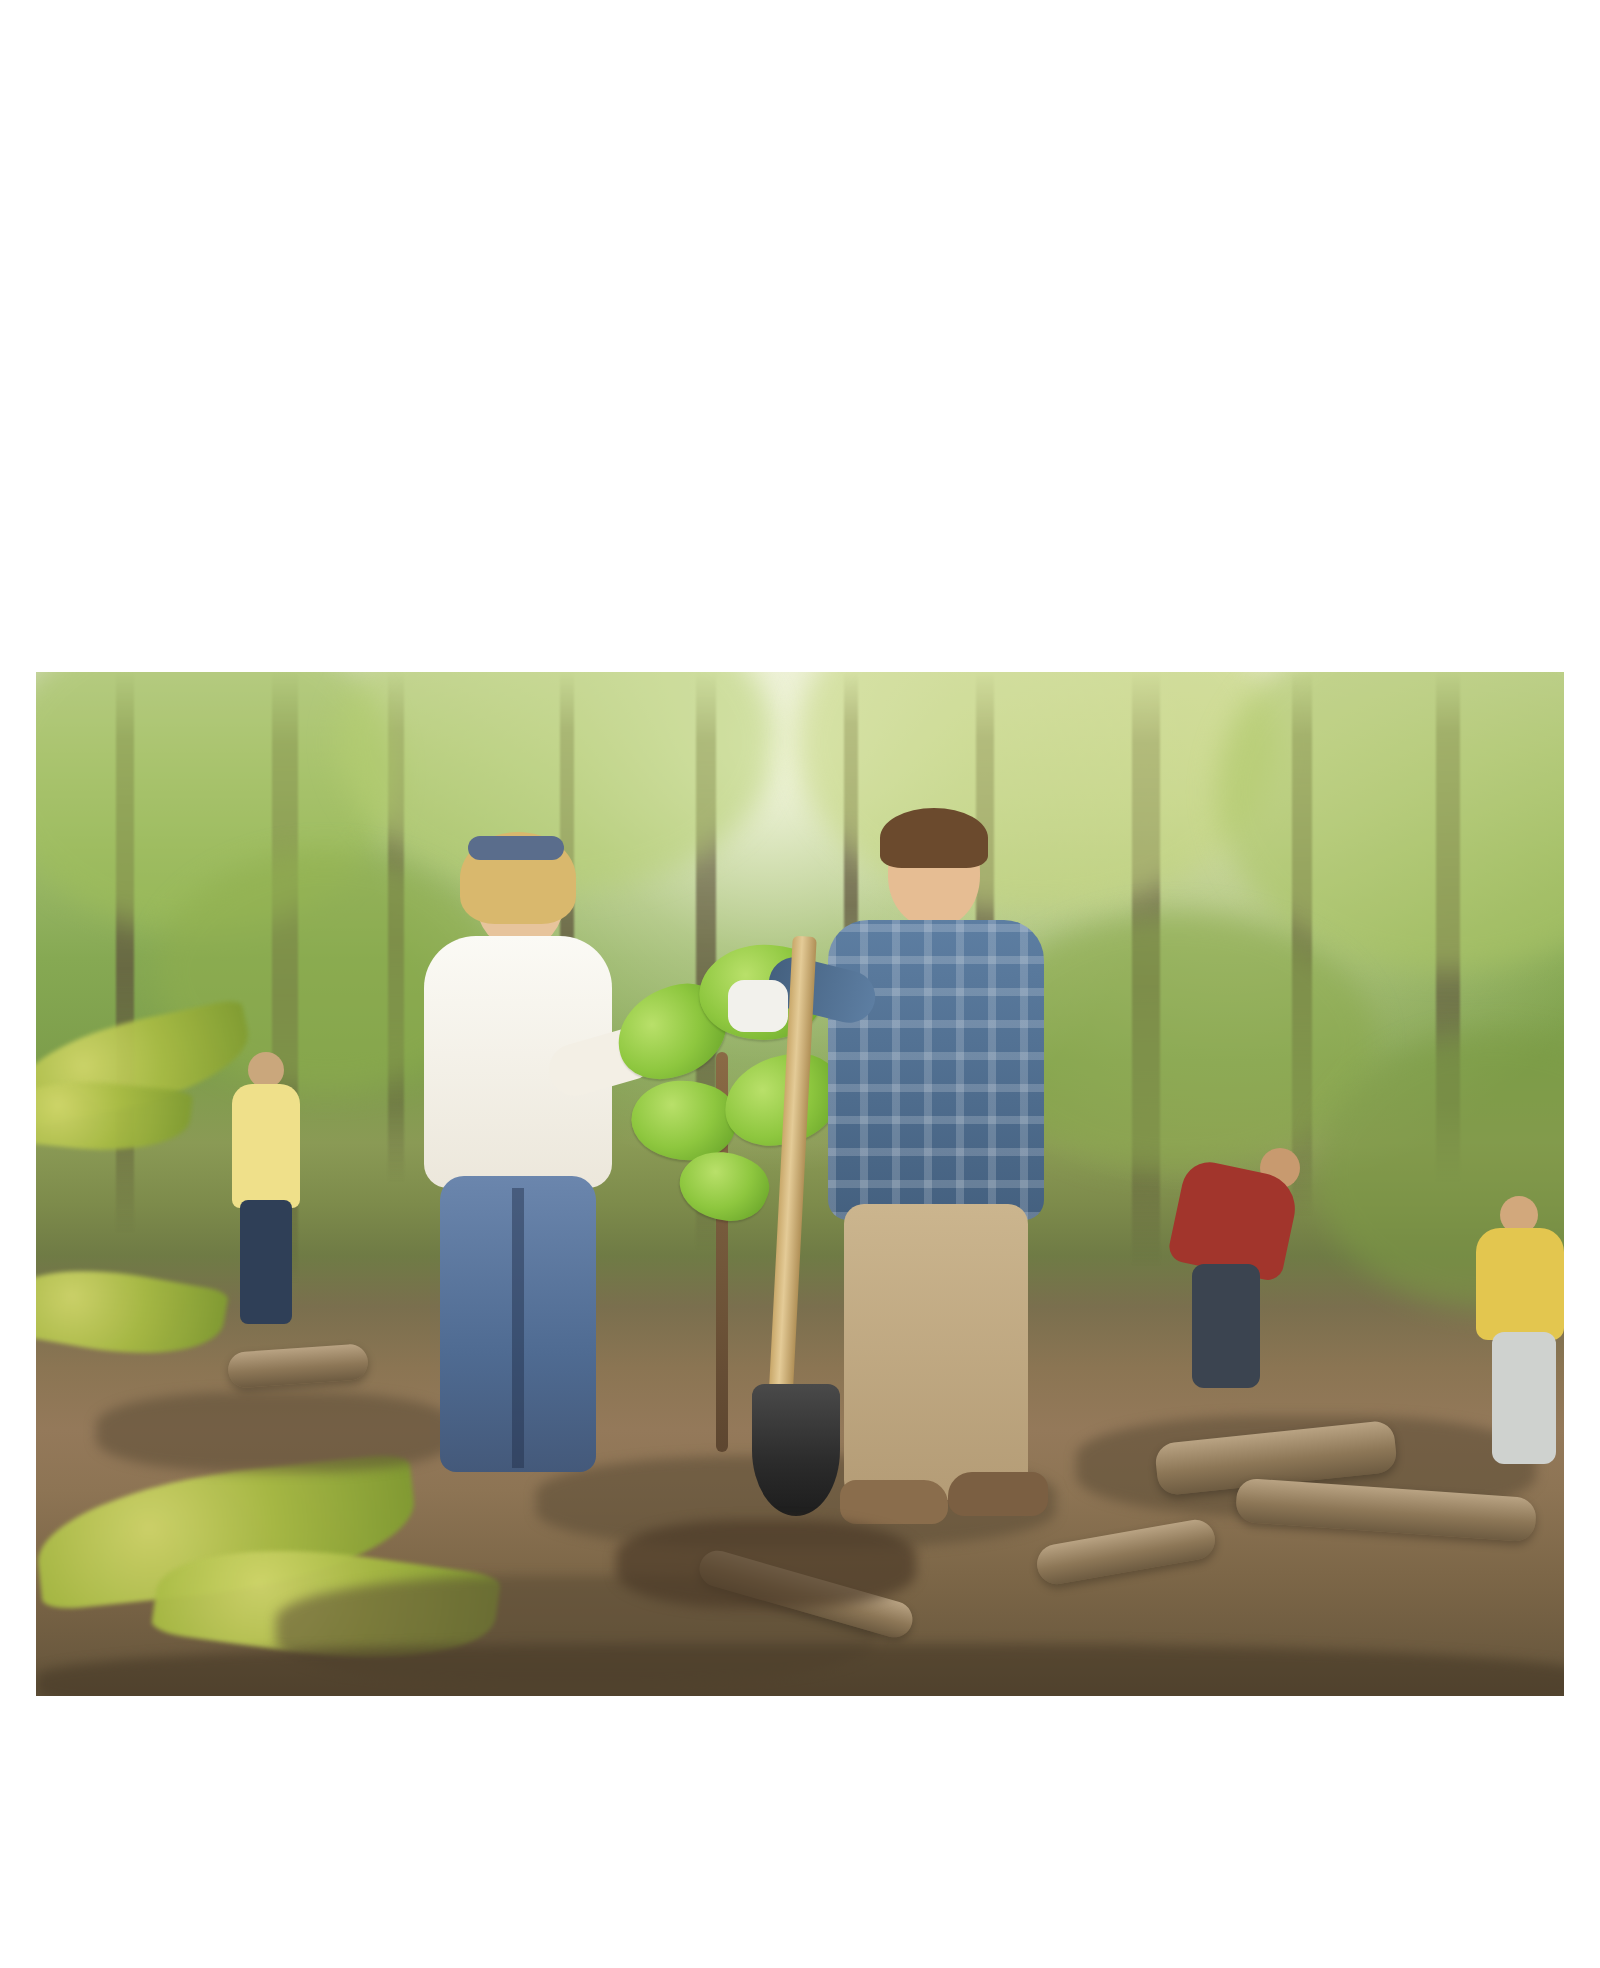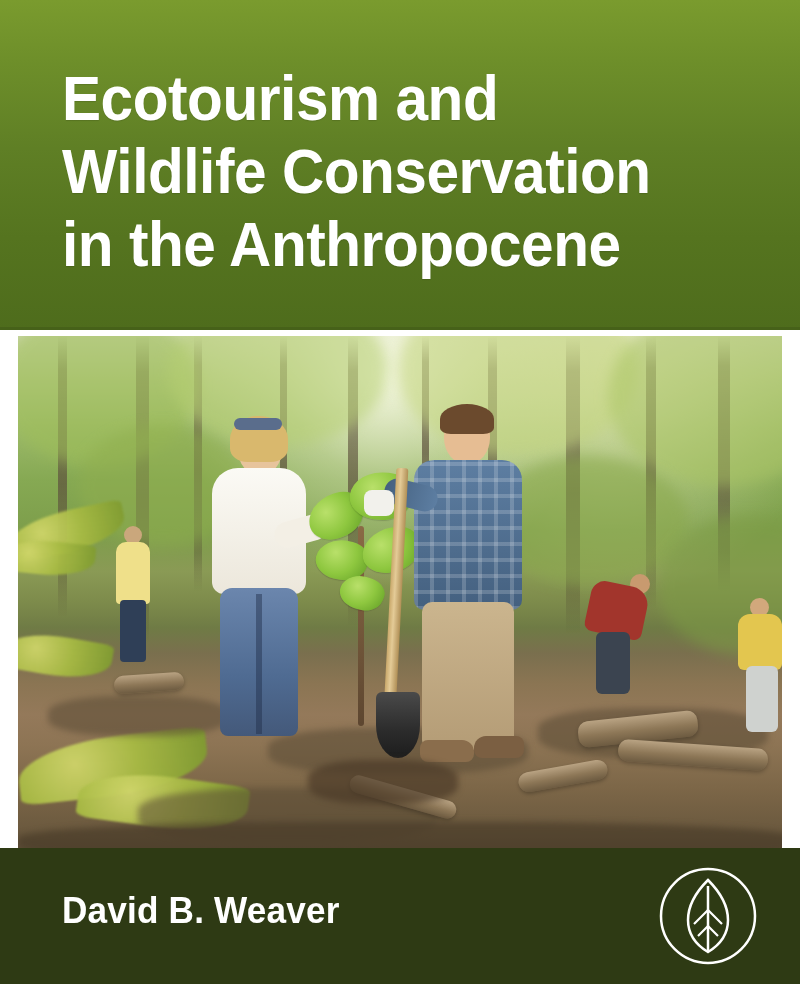--- a/index.html
+++ b/index.html
@@ -171,27 +171,20 @@
     width: 100px;
     height: 100px;
   }
   .publisher-logo svg { display: block; }
 </style>
 </head>
 <body>
 
 <div class="cover">
 
-  <div class="title-band">
-    <div class="book-title">
-      <span class="line">Ecotourism and</span>
-      <span class="line">Wildlife Conservation</span>
-      <span class="line">in the Anthropocene</span>
-    </div>
-  </div>
 
   <div class="photo">
     <div class="photo-inner">
 
       <div class="trunk" style="left:40px;  height:330px; width:9px;"></div>
       <div class="trunk" style="left:118px; height:360px; width:13px;"></div>
       <div class="trunk" style="left:176px; height:300px; width:8px;"></div>
       <div class="trunk" style="left:262px; height:290px; width:7px;"></div>
       <div class="trunk" style="left:330px; height:340px; width:10px;"></div>
       <div class="trunk" style="left:404px; height:260px; width:7px;"></div>
@@ -286,27 +279,14 @@
 
       <div class="shovel-handle" style="left:372px; top:132px; width:12px; height:244px; transform:rotate(3deg);"></div>
       <div class="shovel-blade" style="left:358px; top:356px; width:44px; height:66px;"></div>
 
       <div class="ground-litter" style="left:290px; top:424px; width:150px; height:44px; background:rgba(75,58,40,0.7);"></div>
 
       <div class="ground-litter" style="left:0px; top:486px; width:780px; height:40px; background:rgba(70,56,38,0.6);"></div>
     </div>
   </div>
 
-  <div class="author-band">
-    <div class="author-name">David B. Weaver</div>
-
-    <div class="publisher-logo">
-      <svg width="100" height="100" viewBox="0 0 100 100" aria-hidden="true">
-        <circle cx="50" cy="50" r="47" fill="none" stroke="#ffffff" stroke-width="2.5"></circle>
-        <path d="M50 14 C36 28, 30 42, 30 54 C30 70, 40 80, 50 86 C60 80, 70 70, 70 54 C70 42, 64 28, 50 14 Z" fill="none" stroke="#ffffff" stroke-width="2.5"></path>
-        <path d="M50 20 L50 86" stroke="#ffffff" stroke-width="2.5" fill="none"></path>
-        <path d="M50 44 L36 58 M50 44 L64 58 M50 60 L40 70 M50 60 L60 70" stroke="#ffffff" stroke-width="2.2" fill="none"></path>
-        <text x="50" y="52" text-anchor="middle" font-family="Liberation Serif, serif" font-size="26" fill="#ffffff" opacity="0">AP</text>
-      </svg>
-    </div>
-  </div>
 
 </div>
 
 </body></html>

